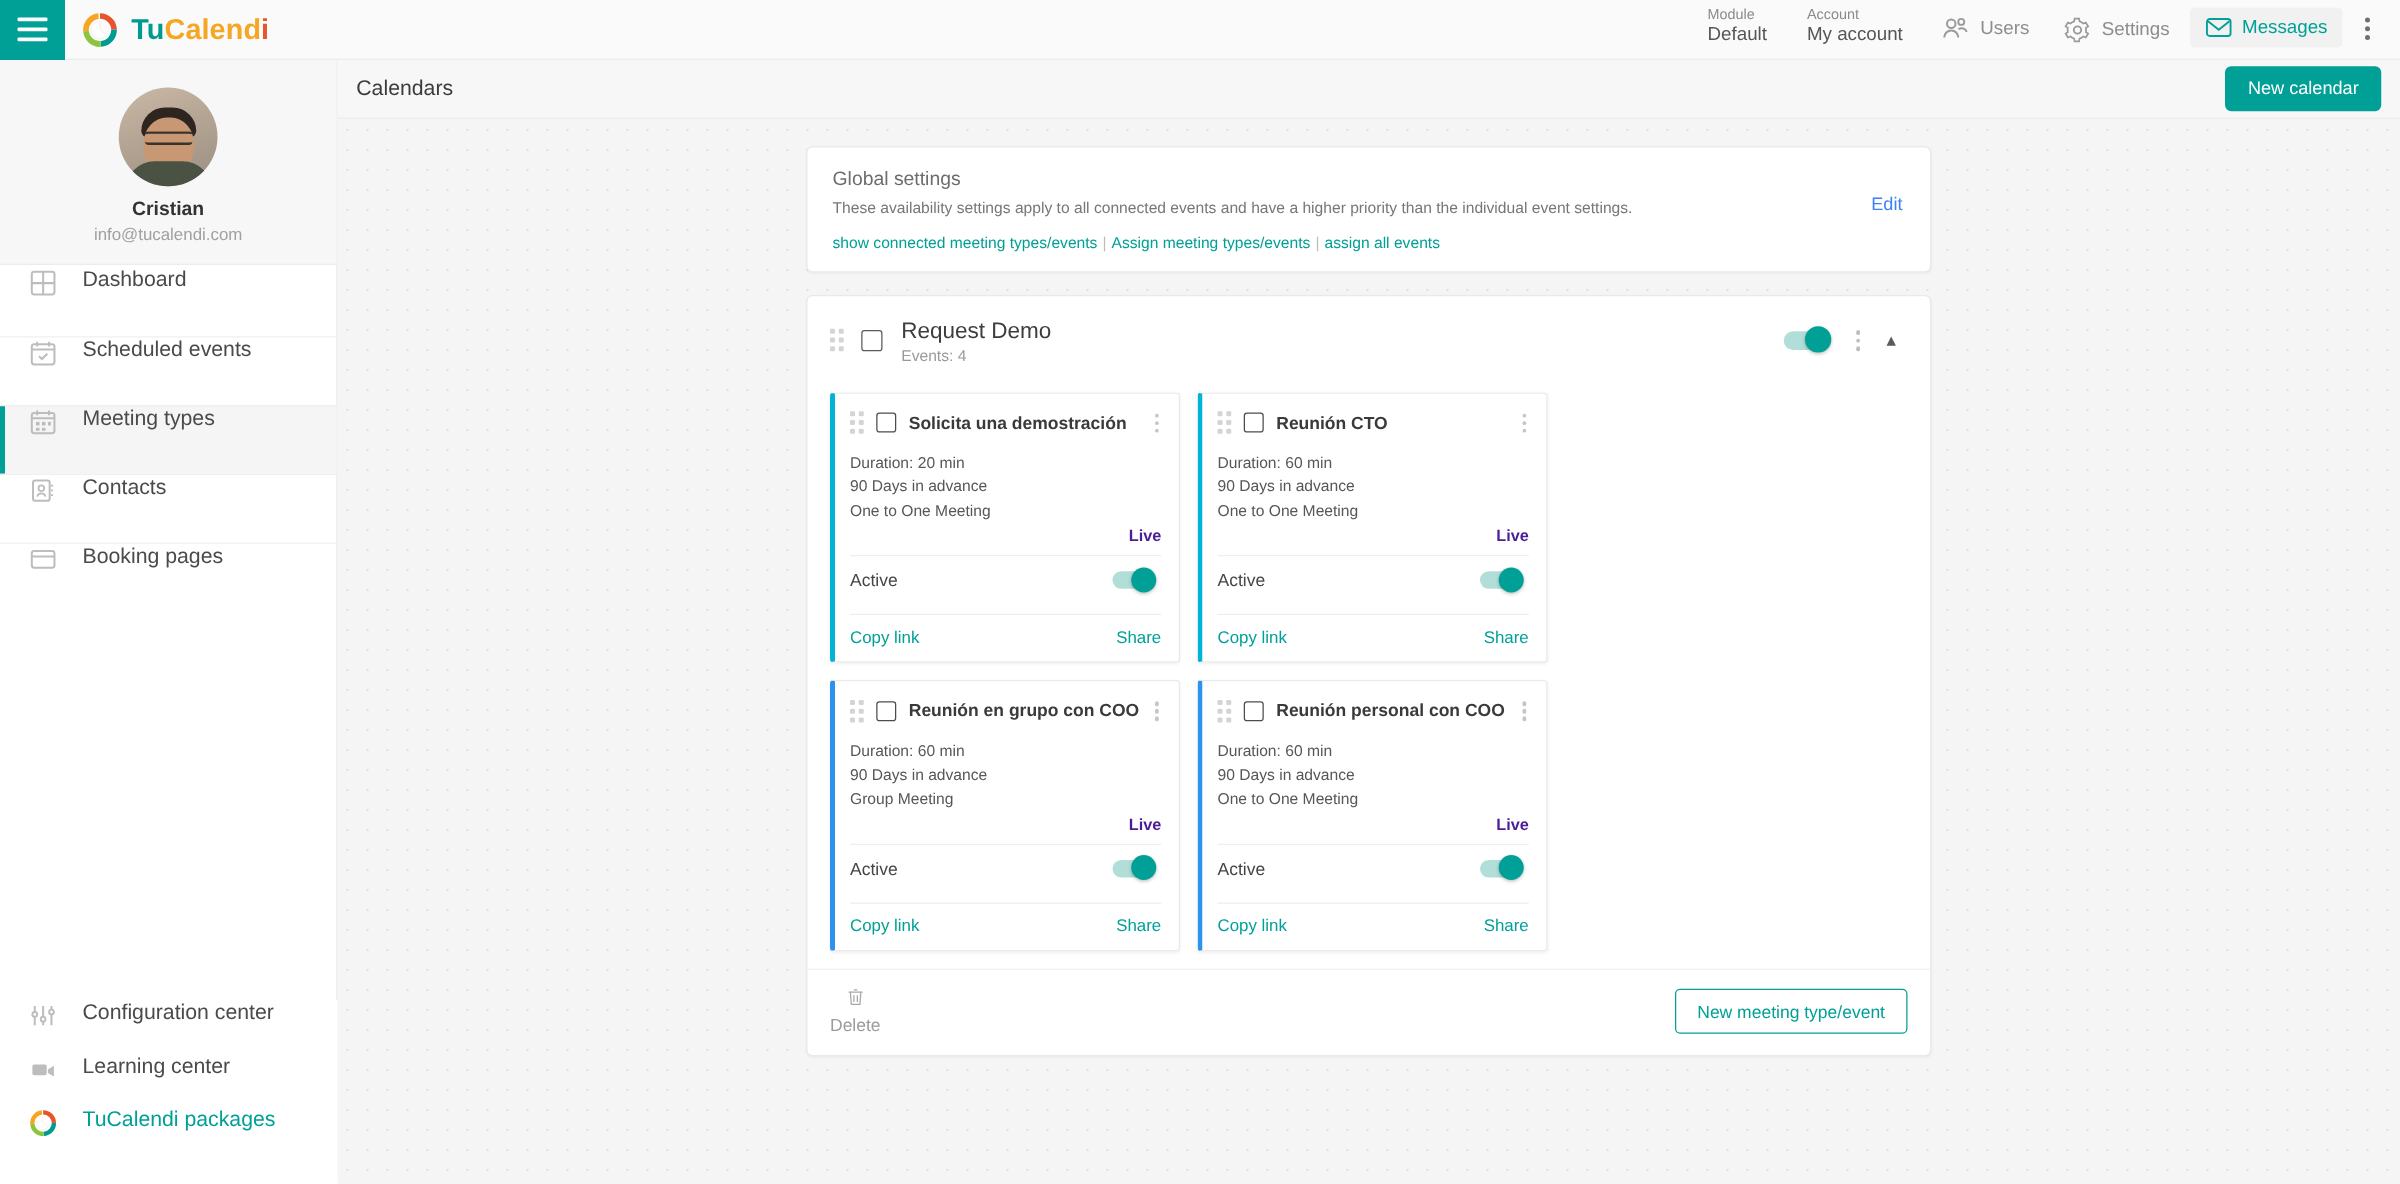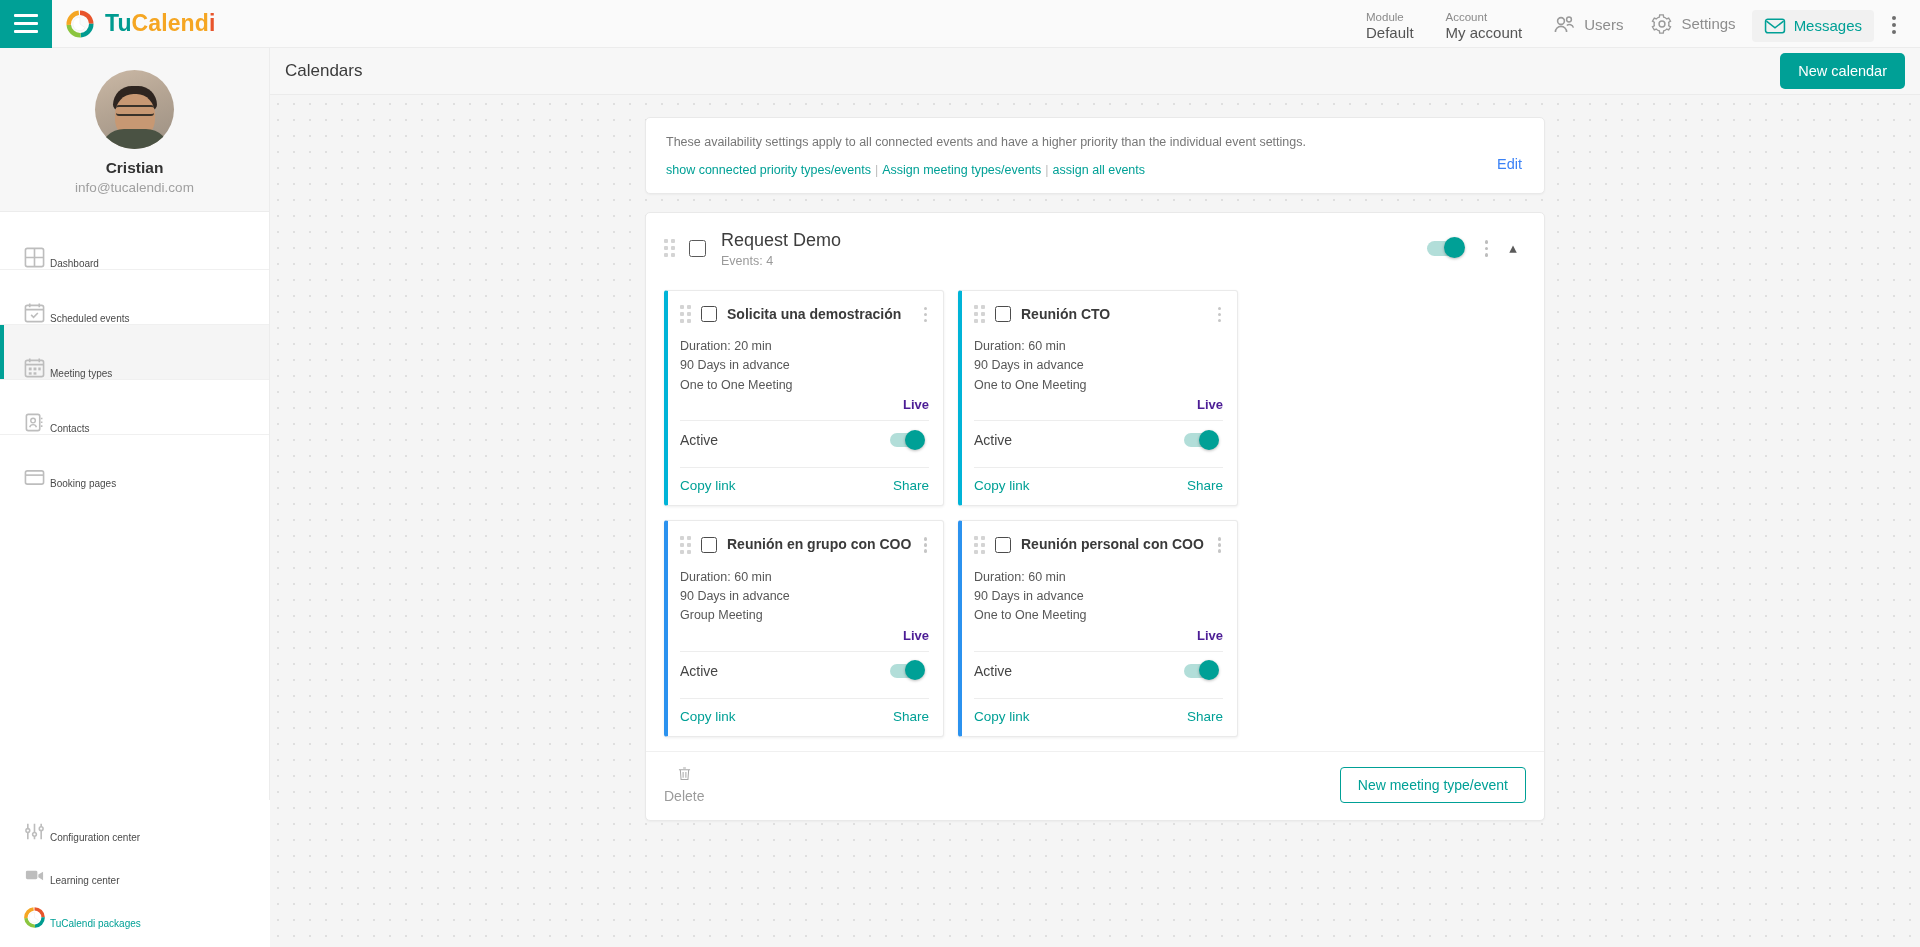--- a/index.html
+++ b/index.html
@@ -23,21 +23,21 @@
     cursor: pointer; flex: 0 0 auto;
   }
   .hamburger span { display: block; width: 24px; height: 3px; background: #fff; border-radius: 1px; }
   .brand { display: flex; align-items: center; gap: 10px; margin-left: 13px; }
   .brand-logo { width: 30px; height: 30px; }
   .brand-text { font-size: 23px; font-weight: bold; letter-spacing: .1px; white-space: nowrap;}
   .brand-tu { color: #009b90; }
   .brand-calend { color: #f5a623; }
   .brand-i { color: #e8542b; }
 
-  .topnav { margin-left: auto; display: flex; align-items: flex-end; padding-right: 14px; gap: 4px; }
+  .topnav { margin-left: auto; display: flex; align-items: flex-start; padding-right: 14px; gap: 4px; }
   .tn-stack { display: flex; flex-direction: column; justify-content: center; padding: 0 14px; line-height: 1.15; cursor: pointer; }
   .tn-stack .tn-small { font-size: 11.5px; color: #8a8a8a; }
   .tn-stack .tn-big { font-size: 15px; color: #555; }
   .tn-item {
     display: flex; align-items: center; gap: 8px; padding: 7px 12px;
     font-size: 15px; color: #8d8d8d; cursor: pointer; border-radius: 4px;
     white-space: nowrap;
   }
   .tn-item.highlight { background: #f1f1f1; color: #00a096; }
   .tn-kebab { display: flex; flex-direction: column; gap: 3px; padding: 8px 10px 8px 14px; cursor: pointer; }
@@ -74,22 +74,22 @@
   }
   .avatar .shirt {
     position: absolute; left: 50%; bottom: -4px; transform: translateX(-50%);
     width: 70px; height: 24px; border-radius: 34px 34px 0 0; background: #4a5243;
   }
   .profile-name { font-size: 15.5px; font-weight: bold; color: #333; }
   .profile-mail { font-size: 13.5px; color: #a0a0a0; margin-top: 3px; }
 
   .navlist { padding-top: 2px; }
   .navitem {
-    position: relative; display: flex; align-items: flex-end; gap: 4px;
-    height: 55px; padding-left: 22px; cursor: pointer; color: #4a4a4a; font-size: 10px;
+    position: relative; display: flex; align-items: flex-start; gap: 20px;
+    height: 55px; padding-left: 22px; cursor: pointer; color: #4a4a4a; font-size: 17px;
   }
   .navitem + .navitem { border-top: 1px solid #f0f0f0; }
   .navitem.active { background: #f5f5f5; }
   .navitem.active::before {
     content: ""; position: absolute; left: 0; top: 0; bottom: 0; width: 4px; background: #00a096;
   }
   .navicon { width: 24px; height: 24px; display: flex; align-items: center; justify-content: center; color: #bdbdbd; flex: 0 0 24px;}
 
   .bottomnav { position: absolute; bottom: 0; left: 0; width: 270px; padding-bottom: 18px; background:#fff; }
   .bottomnav .navitem { border-top: none; height: 43px; }
@@ -369,23 +369,24 @@
   <div class="main">
     <div class="page-head">
       <div class="page-title">Calendars</div>
       <button class="btn-primary">New calendar</button>
     </div>
 
     <div class="content">
       <div class="panel-wrap">
 
         <div class="card-white gs">
+          <div class="gs-title">Global settings</div>
           <div class="gs-desc">These availability settings apply to all connected events and have a higher priority than the individual event settings.</div>
           <div class="gs-links">
-            <a>show connected priority types/events</a><span class="sep">|</span><a>Assign meeting types/events</a><span class="sep">|</span><a>assign all events</a>
+            <a>show connected meeting types/events</a><span class="sep">|</span><a>Assign meeting types/events</a><span class="sep">|</span><a>assign all events</a>
           </div>
           <div class="gs-edit">Edit</div>
         </div>
 
 
         <div class="card-white cal-card">
           <div class="cal-row">
             <span class="drag">
                 <i></i>
                 <i></i>

